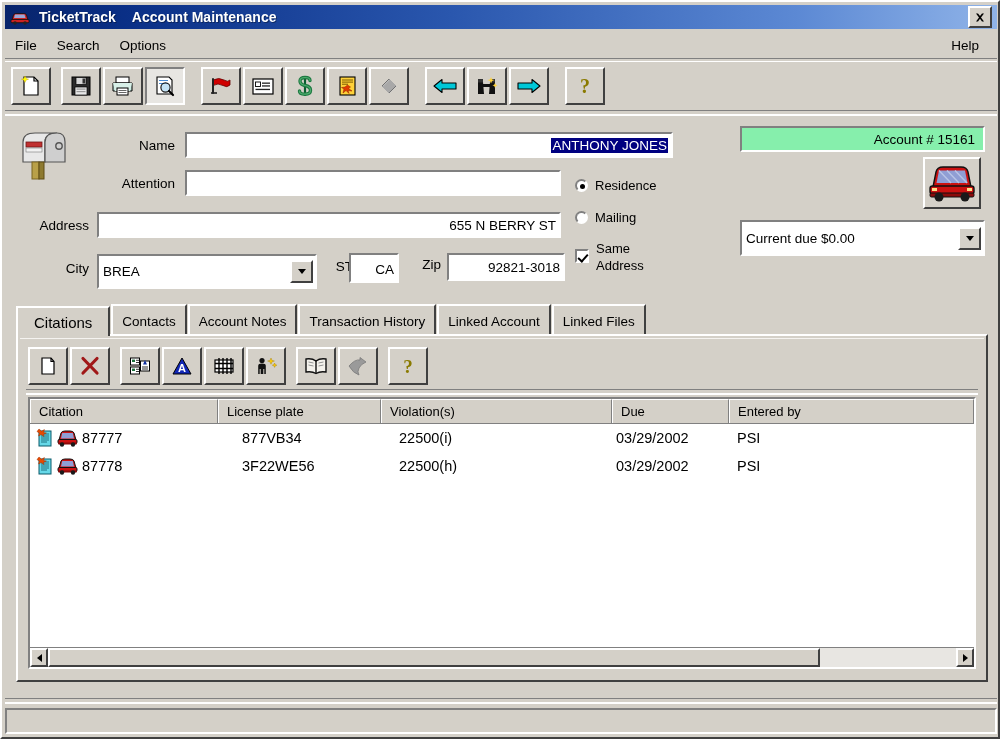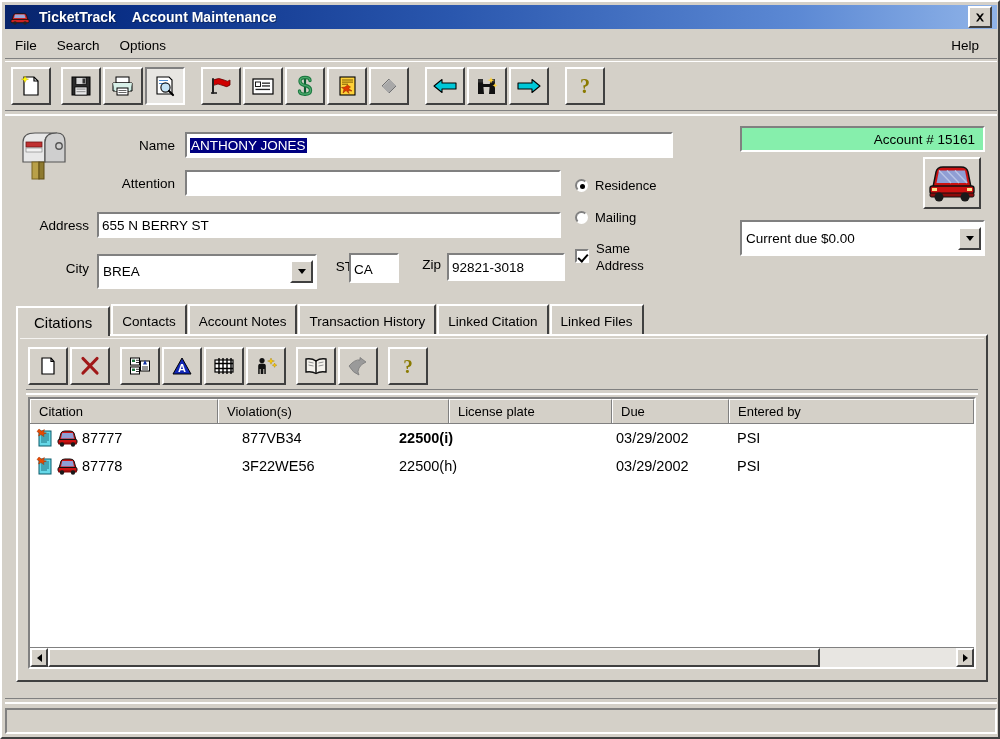--- a/index.html
+++ b/index.html
@@ -54,21 +54,21 @@
                border-top:1px solid #808080;border-bottom:2px solid #ffffff;}
   
   .form{position:absolute;left:3px;top:114px;width:992px;height:178px;}
   .mailbox{position:absolute;left:8px;top:6px;width:62px;height:62px;}
   .lbl{position:absolute;font-size:13.5px;text-align:right;color:#000;}
   .fld{position:absolute;background:#ffffff;box-sizing:border-box;
        border-left:2px solid #808080;border-top:2px solid #808080;
        border-right:2px solid #ffffff;border-bottom:2px solid #ffffff;
        font-family:"Liberation Sans",sans-serif;font-size:13.5px;
        padding:2px 3px;color:#000;display:flex;align-items:center;overflow:hidden;
-       white-space:nowrap;}
+       white-space:nowrap;justify-content:flex-end;}
   .sel{background:#000080;color:#ffffff;padding:0 1px;}
   .combo{position:absolute;background:#ffffff;box-sizing:border-box;
        border-left:2px solid #808080;border-top:2px solid #808080;
        border-right:2px solid #ffffff;border-bottom:2px solid #ffffff;
        display:flex;align-items:center;font-size:13.5px;padding-left:4px;}
   .combo .txt{flex:1 1 auto;white-space:nowrap;overflow:hidden;}
   .cbtn{width:19px;height:19px;margin-right:2px;background:#d4d0c8;flex:0 0 auto;
         border-left:2px solid #ffffff;border-top:2px solid #ffffff;
         border-right:2px solid #404040;border-bottom:2px solid #404040;
         display:flex;align-items:center;justify-content:center;cursor:default;}
@@ -408,21 +408,21 @@
     <div class="tab">
       <span>Contacts</span>
     </div>
     <div class="tab">
       <span>Account Notes</span>
     </div>
     <div class="tab">
       <span>Transaction History</span>
     </div>
     <div class="tab">
-      <span>Linked Citation</span>
+      <span>Linked Account</span>
     </div>
     <div class="tab">
       <span>Linked Files</span>
     </div>
   </div>
 
   <div class="tabpanel">
     <div class="tabpanel-inner">
 
       <div class="ttoolbar">
@@ -495,22 +495,22 @@
             <text x="9" y="17" font-family="Liberation Serif, serif" font-size="19" font-weight="bold" text-anchor="middle" fill="#8a7a00">?</text>
           </svg>
         </div>
       </div>
       <div class="ttoolbar-sep"></div>
 
       <div class="listwrap">
 
         <div class="hdrrow">
           <div class="hcell" style="width:188px;">Citation</div>
+          <div class="hcell" style="width:163px;">License plate</div>
           <div class="hcell" style="width:231px;">Violation(s)</div>
-          <div class="hcell" style="width:163px;">License plate</div>
           <div class="hcell" style="width:117px;">Due</div>
           <div class="hcell" style="flex:1 1 auto;">Entered by</div>
         </div>
 
         <div class="rows">
 
           <div class="row">
             <div class="cell" style="width:188px;">
               <span class="rowicons">
                 <svg width="18" height="20" viewBox="0 0 18 20">
@@ -523,21 +523,21 @@
                   <path d="M6.2 5 L16.8 5 L18 10.5 L5 10.5 Z" fill="#8f9ed4"></path>
                   <rect x="2" y="11.5" width="19" height="4" rx="1.4" fill="#cc1111" stroke="#111" stroke-width="1"></rect>
                   <rect x="2" y="14.5" width="19" height="2" rx="1" fill="#8b0b0b"></rect>
                   <circle cx="6" cy="16.5" r="2.2" fill="#1a1a1a"></circle>
                   <circle cx="17" cy="16.5" r="2.2" fill="#1a1a1a"></circle>
                 </svg>
               </span>
               <span style="margin-left:4px;">87777</span>
             </div>
             <div class="cell" style="width:163px;padding-left:24px;">877VB34</div>
-            <div class="cell" style="width:231px;padding-left:18px;font-weight:bold;">22500(i)</div>
+            <div class="cell" style="width:231px;padding-left:18px;">22500(i)</div>
             <div class="cell" style="width:117px;padding-left:4px;">03/29/2002</div>
             <div class="cell" style="flex:1 1 auto;padding-left:8px;">PSI</div>
           </div>
 
           <div class="row">
             <div class="cell" style="width:188px;">
               <span class="rowicons">
                 <svg width="18" height="20" viewBox="0 0 18 20">
                   <rect x="3" y="3" width="12" height="15" fill="#66d8e8" stroke="#0a5a6a" stroke-width="1"></rect>
                   <path d="M5 6 L13 6 M5 8 L13 8 M5 10 L13 10 M5 12 L13 12 M5 14 L11 14" stroke="#0a5a6a" stroke-width="0.8"></path>

